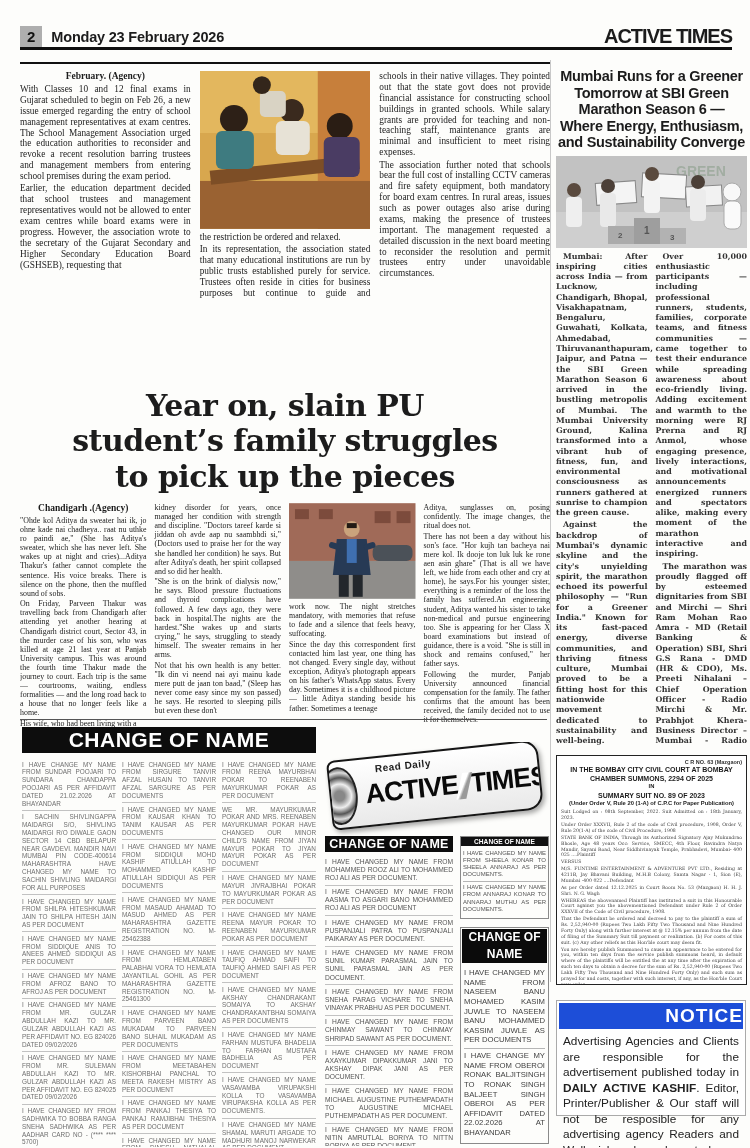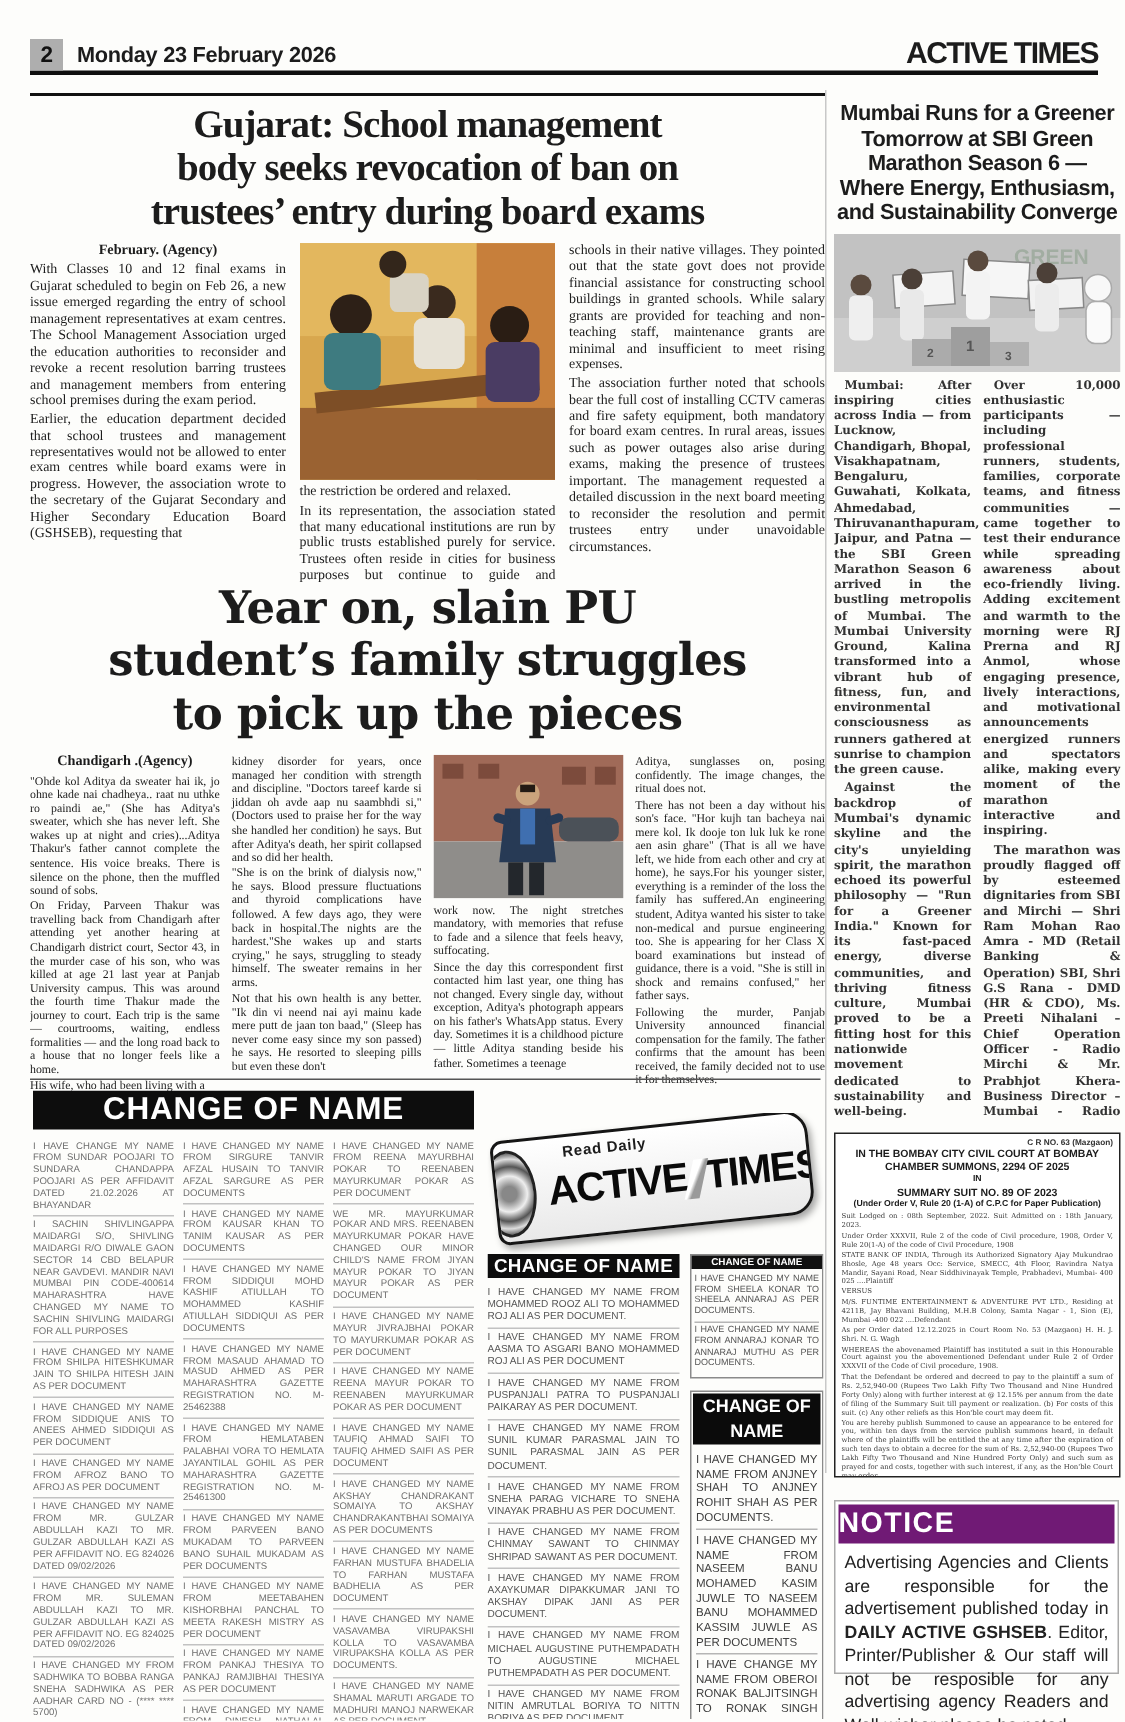--- a/index.html
+++ b/index.html
@@ -67,35 +67,34 @@
   .mbody p{margin-bottom:2px;text-indent:7px;font-weight:bold;}
 
   #summons{left:556px;top:755px;width:191px;height:230px;border:1px solid #222;padding:3px 4px;overflow:hidden;background:#fff;}
   .crno{text-align:right;font:bold 5.5px "Liberation Sans",sans-serif;color:#333;}
   .sm-title{text-align:center;font:bold 7px/1.3 "Liberation Sans",sans-serif;}
   .sm-sub{text-align:center;font:bold 5.8px/1.3 "Liberation Sans",sans-serif;}
   .sm-body{font-family:"DejaVu Serif",serif;font-size:4.6px;line-height:1.28;text-align:justify;color:#3a3a3a;margin-top:2px;}
   .sm-body div{margin-bottom:1px;}
 
   #notice{left:556px;top:1000px;width:190px;height:116px;border:1px solid #aaa;padding:2px;background:#fff;}
-  .notice-h{background:#701a75;color:#fff;text-align:left;font:bold 19px/26px "Liberation Sans",sans-serif;letter-spacing:1px;}
+  .notice-h{background:#1d4ed8;color:#fff;text-align:right;font:bold 19px/26px "Liberation Sans",sans-serif;letter-spacing:1px;}
   .notice-b{font:11.8px/1.32 "Liberation Sans",sans-serif;text-align:justify;padding:5px 4px;color:#222;}
 </style>
 </head>
 <body>
 
 <div id="pageheader" class="abs">
   <span class="pagenum">2</span>
   <span class="hdate">Monday 23 February 2026</span>
   <span class="masthead">ACTIVE TIMES</span>
 </div>
 
 <div id="article1" class="abs">
   <div class="a1rule"></div>
-  <h1 class="a1head">Gujarat: School management body seeks revocation of ban on trustees’ entry during board exams</h1>
   <div class="abody a1body">
     <div class="acol">
       <div class="byline">February. (Agency)</div>
       <div>
           <p>With Classes 10 and 12 final exams in Gujarat scheduled to begin on Feb 26, a new issue emerged regarding the entry of school management representatives at exam centres. The School Management Association urged the education authorities to reconsider and revoke a recent resolution barring trustees and management members from entering school premises during the exam period.</p>
           <p>Earlier, the education department decided that school trustees and management representatives would not be allowed to enter exam centres while board exams were in progress. However, the association wrote to the secretary of the Gujarat Secondary and Higher Secondary Education Board (GSHSEB), requesting that</p>
         </div>
     </div>
     <div class="acol">
       <svg class="photo" width="171" height="158" viewBox="0 0 171 158" xmlns="http://www.w3.org/2000/svg">
@@ -252,21 +251,20 @@
         <div class="boxE1-ads">
 
         <div class="ad">I HAVE CHANGED MY NAME FROM SHEELA KONAR TO SHEELA ANNARAJ AS PER DOCUMENTS.</div>
             <div class="ad">I HAVE CHANGED MY NAME FROM ANNARAJ KONAR TO ANNARAJ MUTHU AS PER DOCUMENTS.</div>
           </div>
       </div>
       <div class="boxE">
         <div class="boxE2-h">CHANGE OF NAME</div>
         <div class="boxE2-ads">
 
-        <div class="ad">I HAVE CHANGED MY NAME FROM ANJNEY SHAH TO ANJNEY ROHIT SHAH AS PER DOCUMENTS.</div>
             <div class="ad">I HAVE CHANGED MY NAME FROM NASEEM BANU MOHAMED KASIM JUWLE TO NASEEM BANU MOHAMMED KASSIM JUWLE AS PER DOCUMENTS</div>
             <div class="ad">I HAVE CHANGE MY NAME FROM OBEROI RONAK BALJITSINGH TO RONAK SINGH BALJEET SINGH OBEROI AS PER AFFIDAVIT DATED 22.02.2026 AT BHAYANDAR</div>
           </div>
       </div>
     </div>
   </div>
 </div>
 
 <div id="rightcol" class="abs">
   <h2 class="mhead">Mumbai Runs for a Greener Tomorrow at SBI Green Marathon Season 6 — Where Energy, Enthusiasm, and Sustainability Converge</h2>
@@ -321,15 +319,15 @@
       <div>As per Order dated 12.12.2025 in Court Room No. 53 (Mazgaon) H. H. J. Shri. N. G. Wagh</div>
       <div>WHEREAS the abovenamed Plaintiff has instituted a suit in this Honourable Court against you the abovementioned Defendant under Rule 2 of Order XXXVII of the Code of Civil procedure, 1908.</div>
       <div>That the Defendant be ordered and decreed to pay to the plaintiff a sum of Rs. 2,52,940-00 (Rupees Two Lakh Fifty Two Thousand and Nine Hundred Forty Only) along with further interest at @ 12.15% per annum from the date of filing of the Summary Suit till payment or realization. (b) For costs of this suit. (c) Any other reliefs as this Hon'ble court may deem fit.</div>
       <div>You are hereby publish Summoned to cause an appearance to be entered for you, within ten days from the service publish summons heard, in default where of the plaintiffs will be entitled the at any time after the expiration of such ten days to obtain a decree for the sum of Rs. 2,52,940-00 (Rupees Two Lakh Fifty Two Thousand and Nine Hundred Forty Only) and such sum as prayed for and costs, together with such interest, if any, as the Hon'ble Court may order.</div>
     </div>
 </div>
 
 <div id="notice" class="abs">
   <div class="notice-h">NOTICE</div>
   <div class="notice-b">
-    <span>Advertising Agencies and Clients are responsible for the advertisement published today in </span><b>DAILY ACTIVE GSHSEB</b><span>. Editor, Printer/Publisher &amp; Our staff will not be resposible for any advertising agency Readers and Well-wisher please be noted.</span>
+    <span>Advertising Agencies and Clients are responsible for the advertisement published today in </span><b>DAILY ACTIVE KASHIF</b><span>. Editor, Printer/Publisher &amp; Our staff will not be resposible for any advertising agency Readers and Well-wisher please be noted.</span>
   </div>
 </div>
 
 </body></html>

